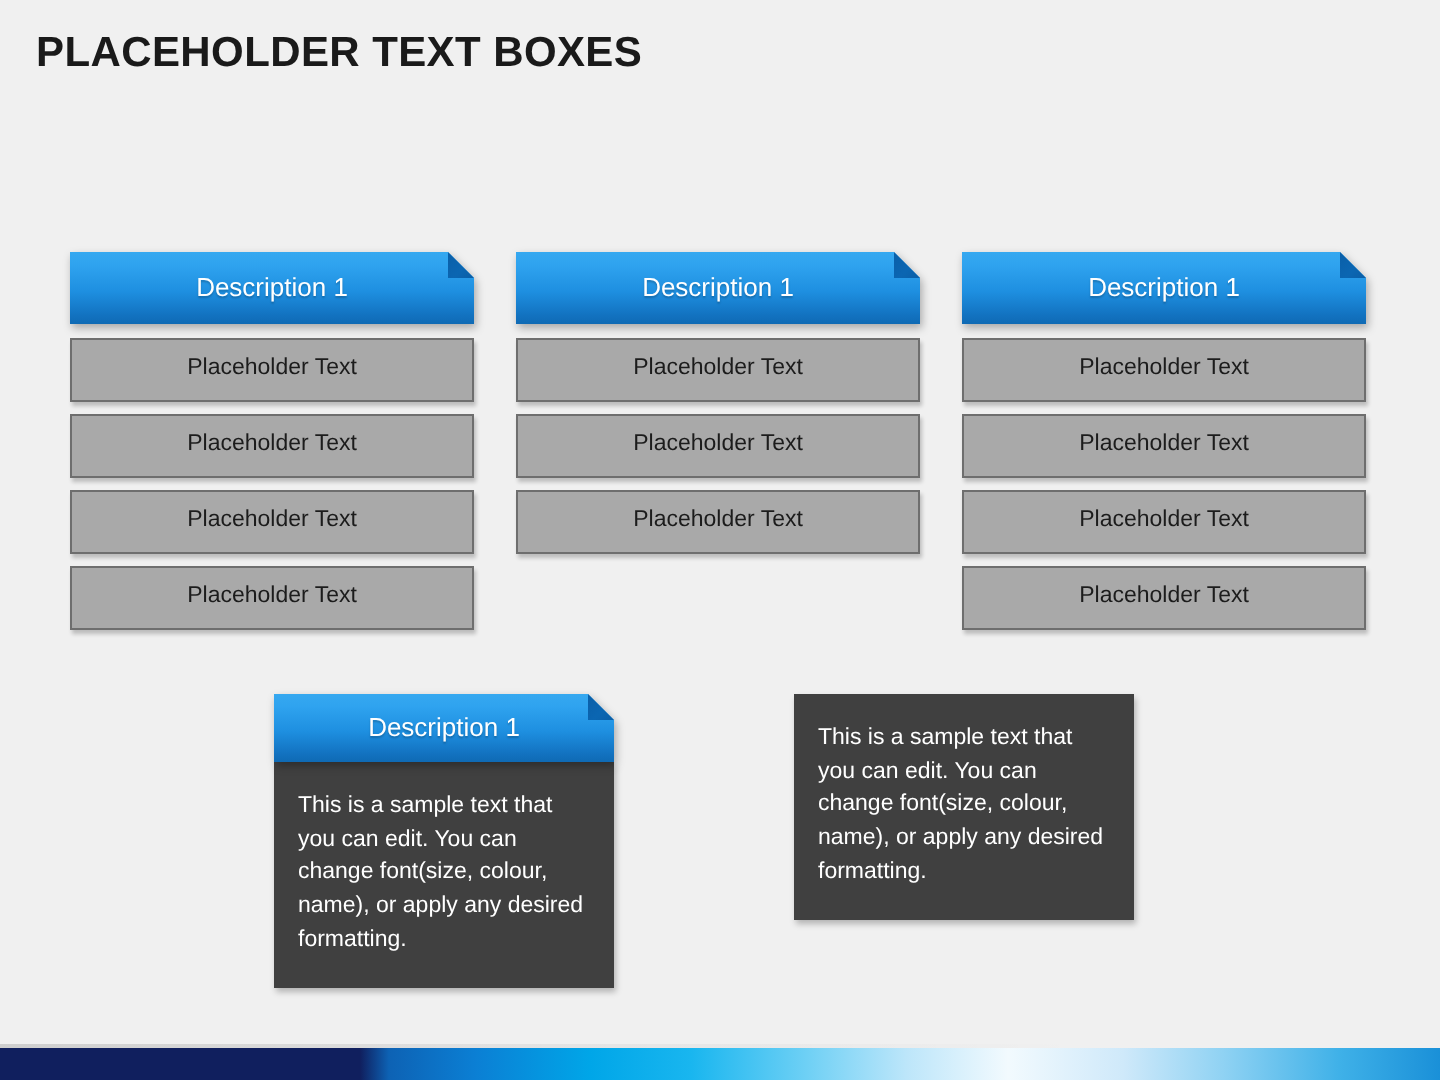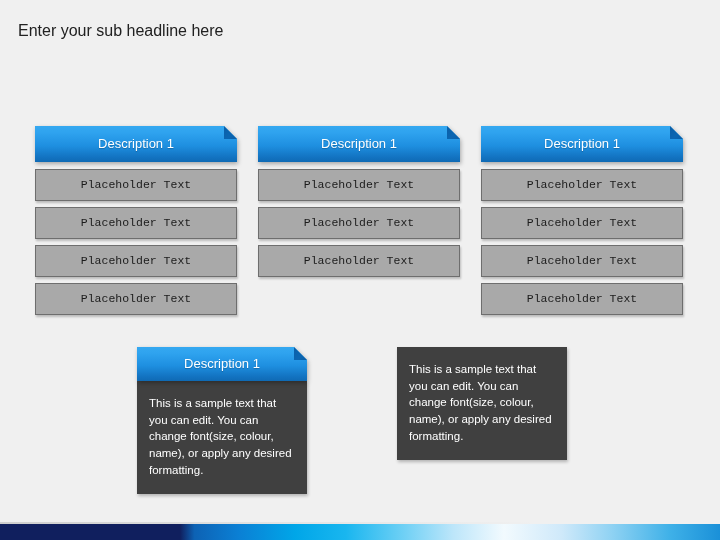--- a/index.html
+++ b/index.html
@@ -96,21 +96,20 @@
     z-index: 2;
     padding-bottom: 1px;
   }
 
   
   .ph-list {
     margin-top: 7px;
     display: flex;
     flex-direction: column;
     gap: 6px;
-    font-family: Liberation Mono, monospace;
   }
   .ph-box {
     height: 32px;
     background: #a9a9a9;
     border: 1px solid #6e6e6e;
     box-sizing: border-box;
     display: flex;
     align-items: center;
     justify-content: center;
     box-shadow: 1px 2px 2px rgba(0,0,0,0.22);
@@ -178,21 +177,21 @@
     bottom: 16px;
     width: 720px;
     height: 2px;
     background: linear-gradient(to right, rgba(0,0,0,0.14) 0%, rgba(0,0,0,0.05) 40%, rgba(0,0,0,0.0) 75%);
   }
 </style>
 </head>
 <body>
 
 <div class="slide-header">
-  <p class="slide-subtitle">Enter your sub headline here</p>
+  <h1 class="slide-title">PLACEHOLDER TEXT BOXES</h1>
 </div>
 
 <div class="columns">
 
   <div class="column">
     <div class="banner-wrap">
       <div class="banner">
         <span class="banner-label">Description 1</span>
       </div>
       <div class="fold"></div>

